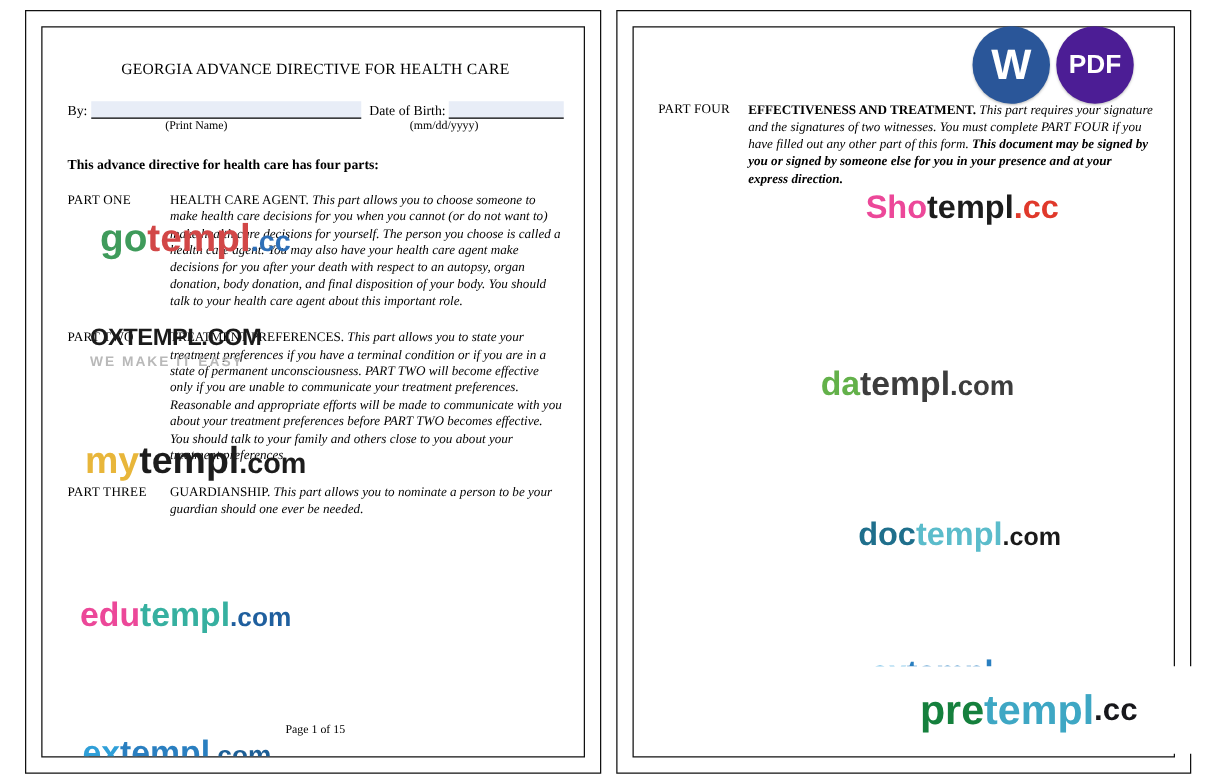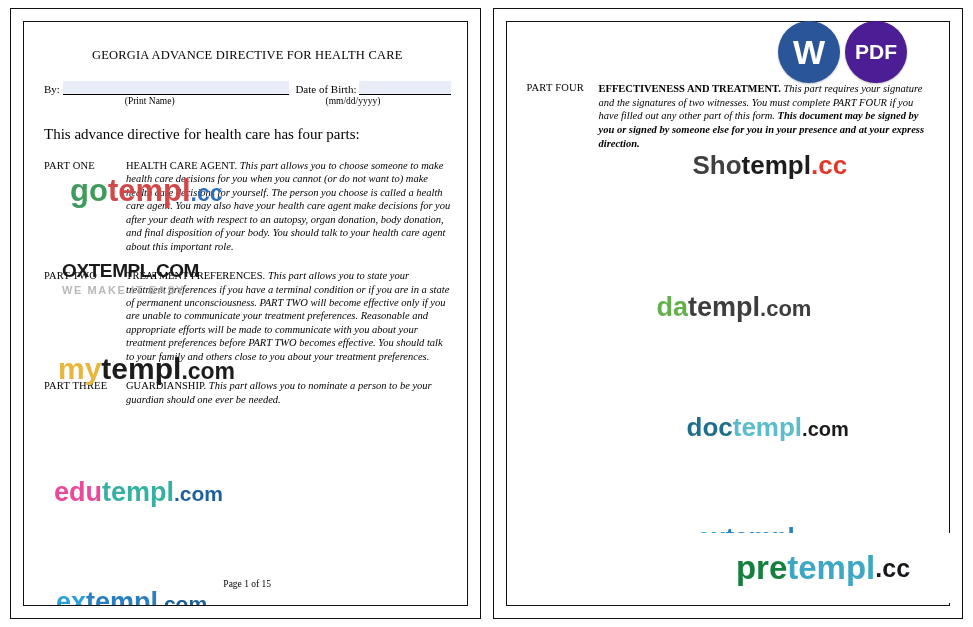--- a/index.html
+++ b/index.html
@@ -10,21 +10,21 @@
   body {
     width: 973px;
     height: 627px;
     font-family: "Liberation Serif", serif;
     overflow: hidden;
     position: relative;
   }
   .pages {
     display: flex;
     gap: 12px;
-    padding: 8px 10px;
+    padding: 8px 20px;
     box-sizing: border-box;
     width: 973px;
     height: 526px;
   }
   .page {
     position: relative;
     background: #ffffff;
     border: 1px solid #111111;
     box-sizing: border-box;
     flex: 1 1 0;
@@ -81,22 +81,22 @@
   }
   .field-hints {
     display: flex;
     font-size: 9.5px;
     margin-top: 1px;
     margin-bottom: 20px;
   }
   .hint-a { width: 52%; text-align: center; }
   .hint-b { width: 48%; text-align: center; }
   .lead {
-    font-size: 15px;
-    font-weight: normal;
+    font-size: 11px;
+    font-weight: bold;
     margin-bottom: 16px;
   }
   .part {
     display: flex;
     margin-bottom: 16px;
     align-items: flex-start;
   }
   .part-label {
     flex: 0 0 82px;
     font-size: 10.5px;
@@ -189,21 +189,21 @@
     font-size: 27px; font-weight: bold;
   }
   .wm-ex .a { color: #2f9fd8; }
   .wm-ex .b { color: #2a7fc0; }
   .wm-ex .c { color: #1d5f96; font-size: 21px; }
 
   .wm-sho {
     left: 186px; top: 128px;
     font-size: 26px; font-weight: bold;
   }
-  .wm-sho .a { color: #404040; }
+  .wm-sho .a { color: #ec4899; }
   .wm-sho .b { color: #1c1c1c; }
   .wm-sho .c { color: #e0392b; }
 
   .wm-da {
     left: 150px; top: 270px;
     font-size: 27px; font-weight: bold;
   }
   .wm-da .a { color: #63b14a; }
   .wm-da .b { color: #3d3d3d; }
   .wm-da .c { color: #3d3d3d; font-size: 22px; }

